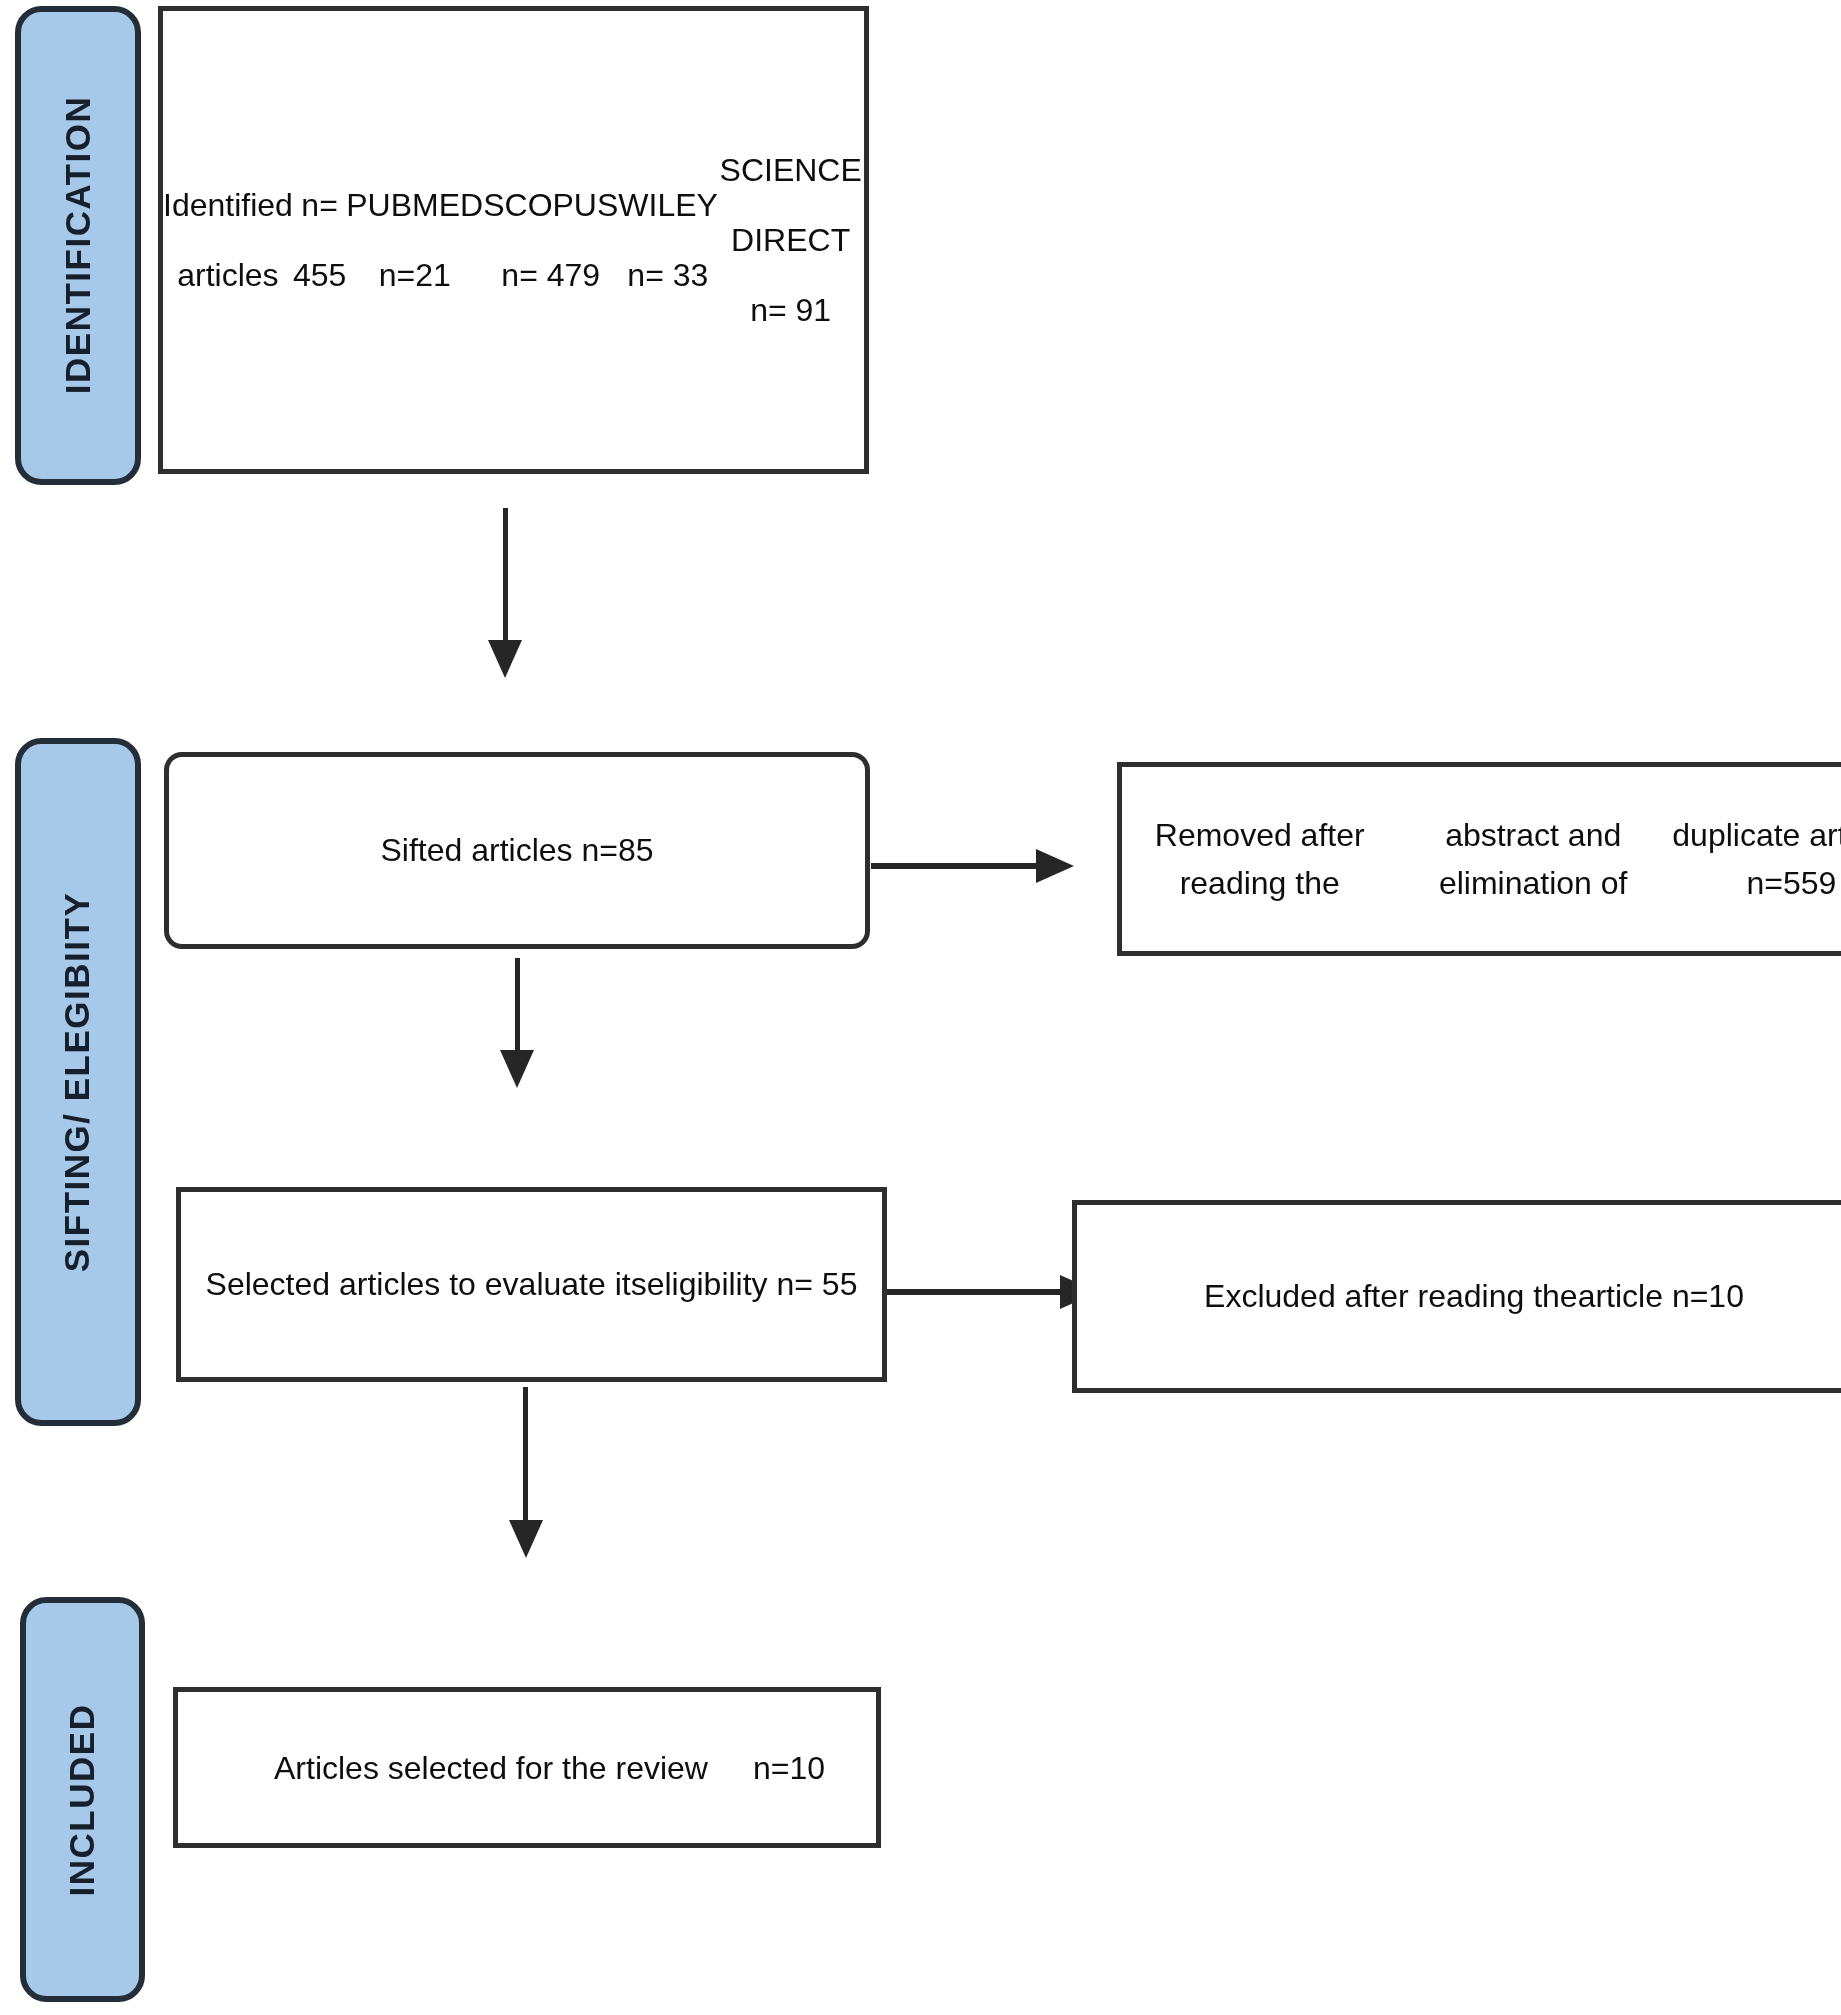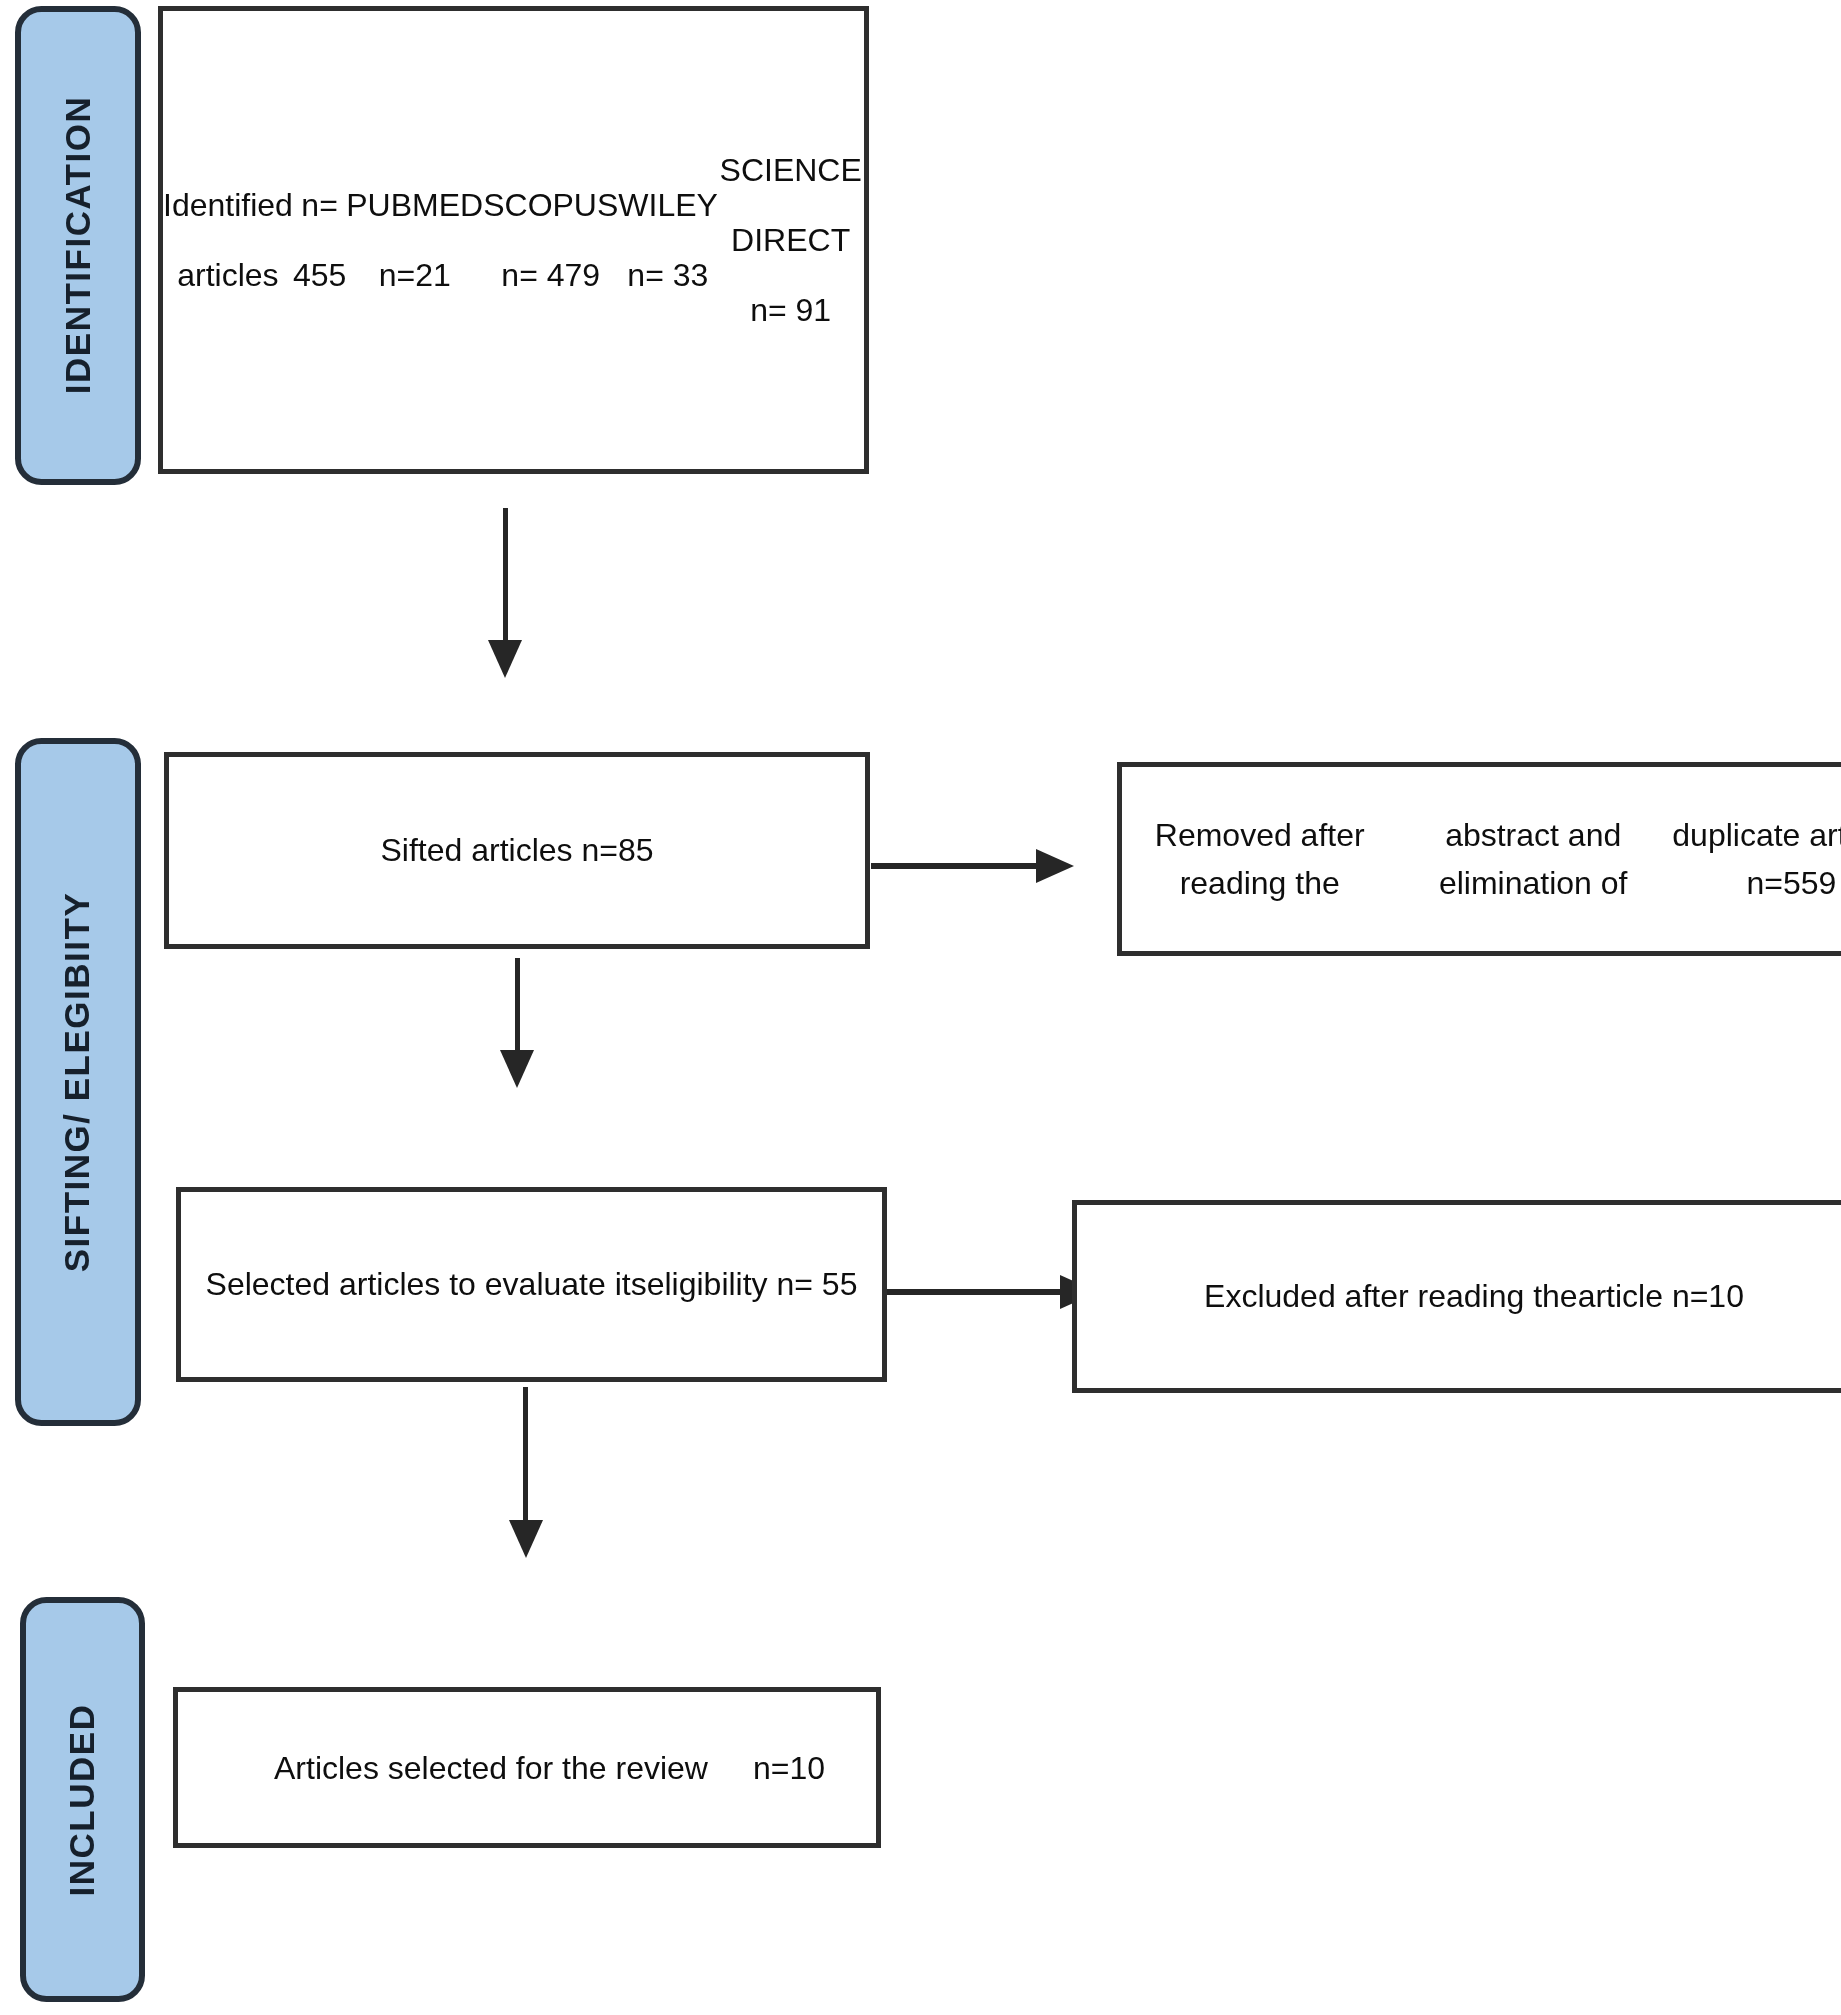--- a/index.html
+++ b/index.html
@@ -89,21 +89,21 @@
     <span class="ln">SCOPUS n= 479</span>
     <span class="ln">WILEY n= 33</span>
     <span class="ln">SCIENCE DIRECT n= 91</span>
   </div>
 
   <div class="arrow">
     <div class="stem-v" style="left:503px;top:508px;height:134px;"></div>
     <div class="head-down" style="left:488px;top:640px;"></div>
   </div>
 
-  <div class="fbox" style="left:164px;top:752px;width:706px;height:197px;">
+  <div class="fbox" style="left:164px;top:752px;width:706px;height:197px;border-radius:18px;">
     <span class="ln">Sifted articles n=85</span>
   </div>
 
   <div class="arrow">
     <div class="stem-h" style="left:871px;top:863px;width:170px;"></div>
     <div class="head-right" style="left:1036px;top:849px;"></div>
   </div>
 
   <div class="fbox lh66" style="left:1117px;top:762px;width:802px;height:194px;">
     <span class="ln">Removed after reading the</span>

